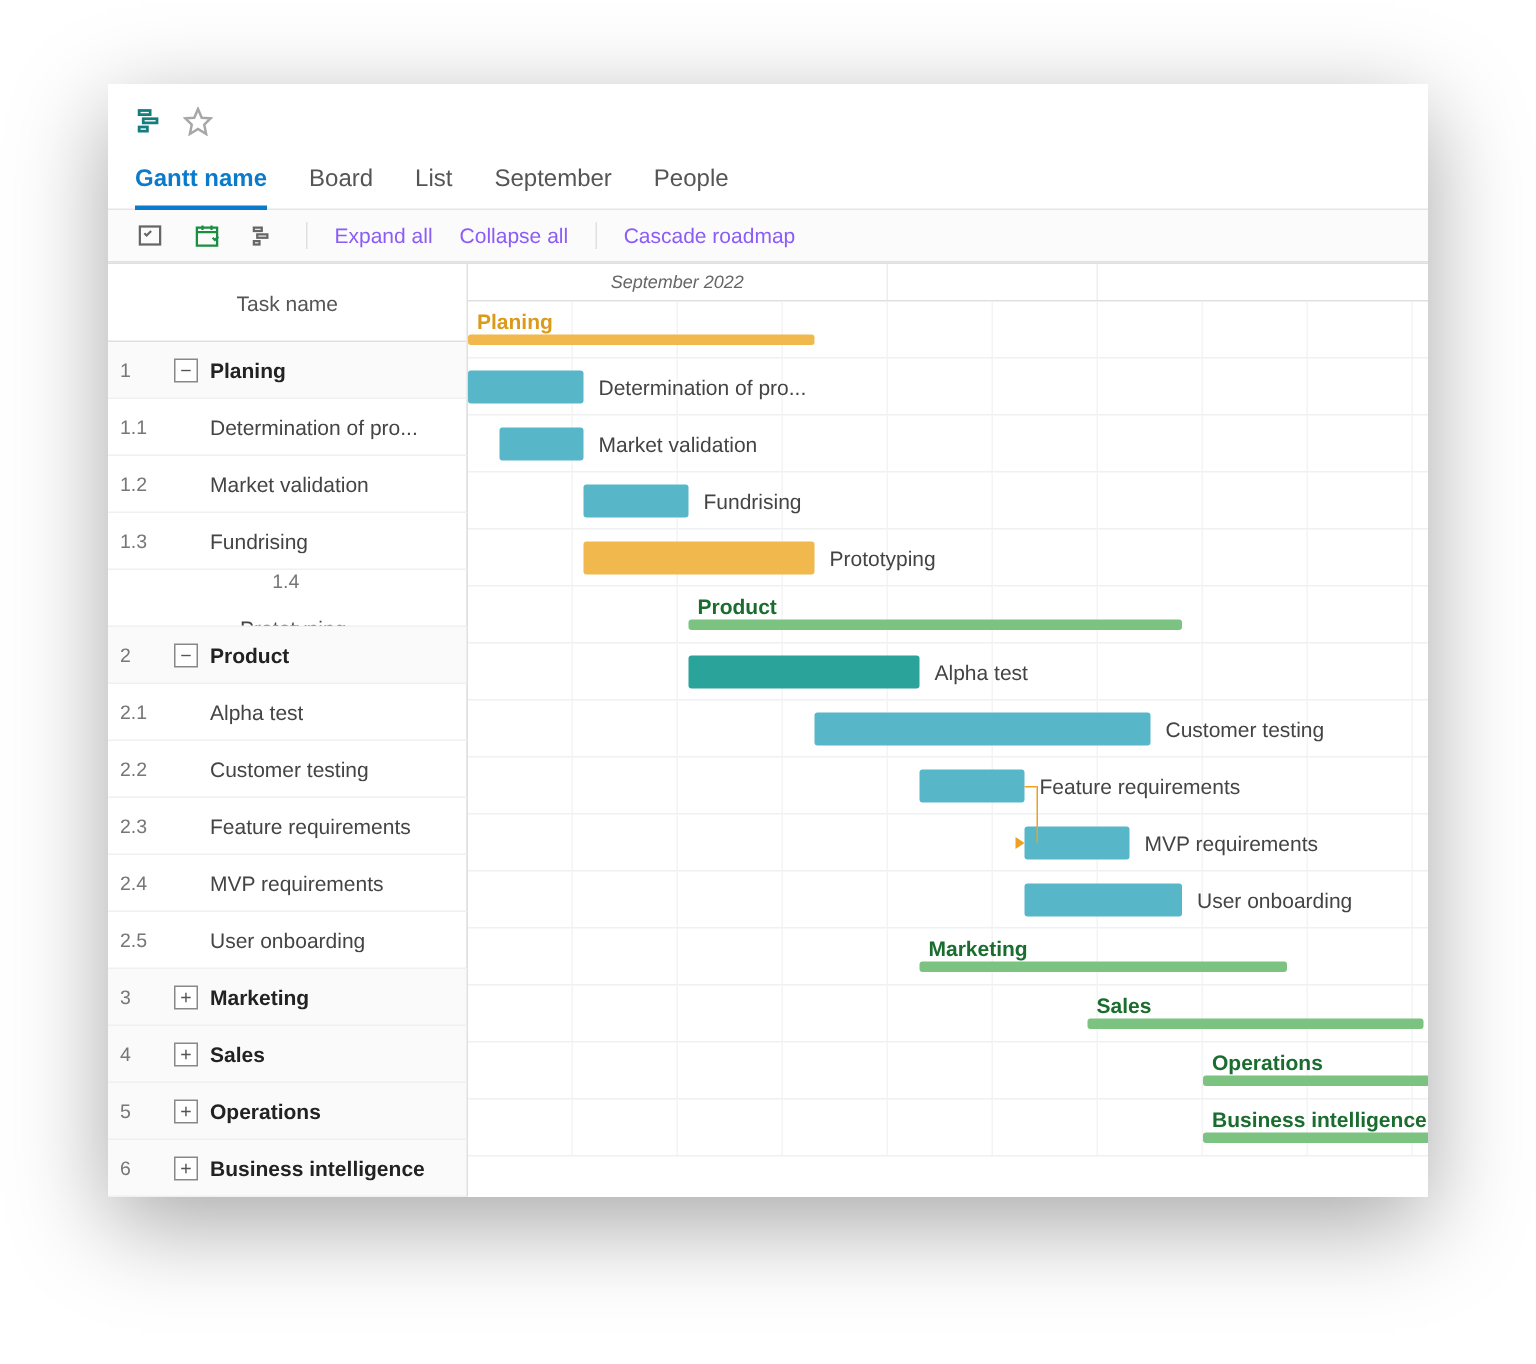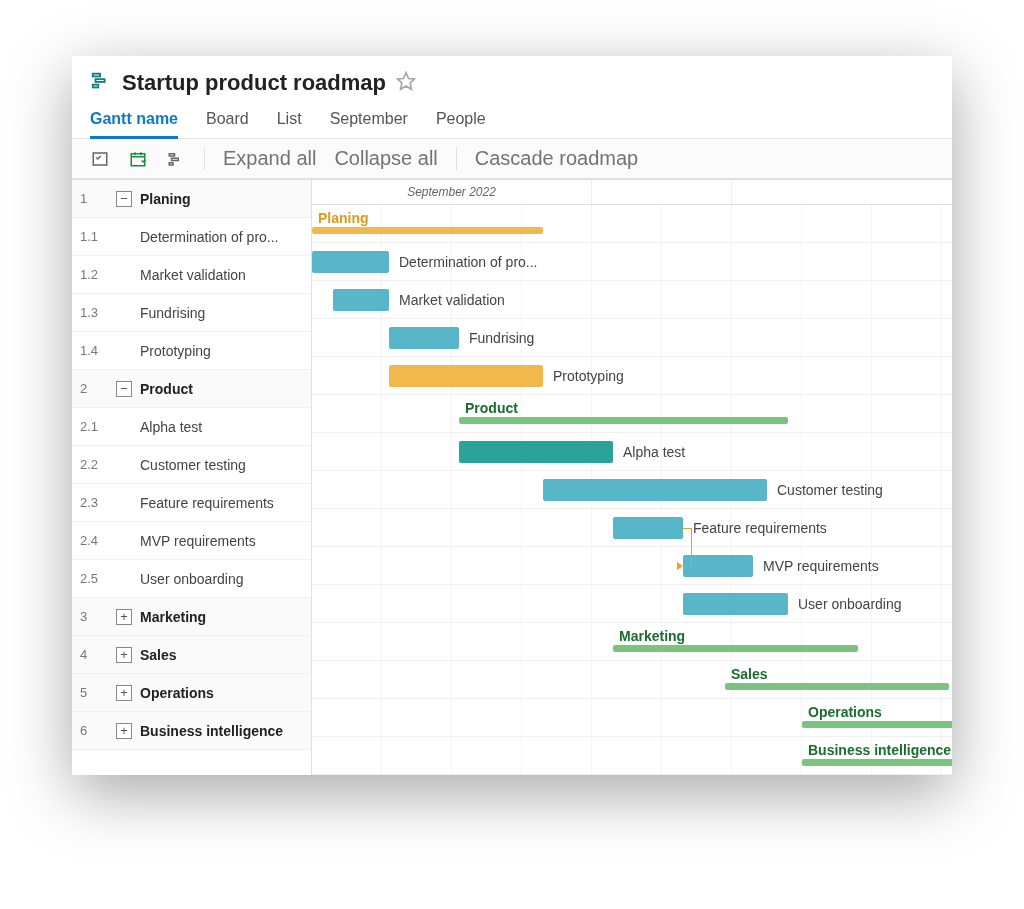--- a/index.html
+++ b/index.html
@@ -25,21 +25,21 @@
   .tab.active::after { content: ""; position: absolute; left: 0; right: 0; bottom: -1px; height: 3px; background: #0c7acb; }
   
   .toolbar {
     display: flex; align-items: center; gap: 18px;
     padding: 8px 18px; border-bottom: 1px solid #e0e0e0;
     background: #fbfbfb;
   }
   .toolbar .ico { width: 20px; display: flex; justify-content: center; color: #666; cursor: pointer; }
   .toolbar .ico.green { color: #178f3f; }
   .toolbar .sep { width: 1px; align-self: stretch; background: #e0e0e0; }
-  .toolbar .tbtn { font-size: 20px; color: #737373; cursor: pointer; }
+  .toolbar .tbtn { font-size: 14px; color: #8b5cf6; cursor: pointer; }
   
   .grid { display: flex; width: 100%; border-top: 1px solid #e0e0e0; }
   .left { width: 240px; flex: 0 0 240px; border-right: 1px solid #e0e0e0; }
   .right { flex: 1; position: relative; overflow: hidden; }
   
   .left-header { height: 52px; display: flex; align-items: center; justify-content: center; font-size: 14px; color: #555; border-bottom: 1px solid #e0e0e0; }
   
   .months { display: flex; height: 25px; border-bottom: 1px solid #e0e0e0; font-size: 12px; color: #666; }
   .months div { text-align: center; border-right: 1px solid #eee; }
   .weeks { display: flex; height: 27px; border-bottom: 1px solid #e0e0e0; font-size: 11px; color: #777; }
@@ -80,21 +80,20 @@
 
 <div class="header">
   <div class="title-row">
     <span class="roadmap-icon">
       <svg width="22" height="22" viewBox="0 0 24 24" fill="none" stroke="currentColor" stroke-width="2">
         <rect x="3" y="4" width="8" height="3"></rect>
             <rect x="6" y="10" width="10" height="3"></rect>
             <rect x="3" y="16" width="6" height="3"></rect>
       </svg>
     </span>
-    <span class="title">Startup product roadmap</span>
     <span class="star-icon">
       <svg width="20" height="20" viewBox="0 0 24 24" fill="none" stroke="currentColor" stroke-width="2">
         <polygon points="12 2 15 9 22 9.5 17 14.5 18.5 22 12 18 5.5 22 7 14.5 2 9.5 9 9"></polygon>
       </svg>
     </span>
   </div>
 </div>
 
 <div class="tabs" id="tabs">
       <div class="tab active">Gantt name</div>
@@ -128,20 +127,21 @@
   </span>
   <span class="sep"></span>
   <span class="tbtn">Expand all</span>
   <span class="tbtn">Collapse all</span>
   <span class="sep"></span>
   <span class="tbtn">Cascade roadmap</span>
 </div>
 
 <div class="grid">
   <div class="left">
+    <div class="left-header">Task name</div>
     <div id="rowsL">
           <div class="rowL group" style="height: 38px; border-bottom: 1px solid rgb(238, 240, 241);">
             <span class="wbs">1</span>
             <span class="toggle">−</span>
             <span class="task-name bold" style="max-width: 160px;">Planing</span>
           </div>
           <div class="rowL" style="height: 38px; border-bottom: 1px solid rgb(238, 240, 241);">
             <span class="wbs">1.1</span>
             <span style="width: 16px;"></span>
             <span class="task-name" style="max-width: 160px;">Determination of pro...</span>
@@ -149,21 +149,21 @@
           <div class="rowL" style="height: 38px; border-bottom: 1px solid rgb(238, 240, 241);">
             <span class="wbs">1.2</span>
             <span style="width: 16px;"></span>
             <span class="task-name" style="max-width: 160px;">Market validation</span>
           </div>
           <div class="rowL" style="height: 38px; border-bottom: 1px solid rgb(238, 240, 241);">
             <span class="wbs">1.3</span>
             <span style="width: 16px;"></span>
             <span class="task-name" style="max-width: 160px;">Fundrising</span>
           </div>
-          <div class="rowL" style="height: 38px; border-bottom: 1px solid rgb(238, 240, 241);">
+          <div class="rowL" style="height: 38px; border-bottom: 1px solid rgb(238, 240, 241); flex-direction: column;">
             <span class="wbs">1.4</span>
             <span style="width: 16px;"></span>
             <span class="task-name" style="max-width: 160px;">Prototyping</span>
           </div>
           <div class="rowL group" style="height: 38px; border-bottom: 1px solid rgb(238, 240, 241);">
             <span class="wbs">2</span>
             <span class="toggle">−</span>
             <span class="task-name bold" style="max-width: 160px;">Product</span>
           </div>
           <div class="rowL" style="height: 38px; border-bottom: 1px solid rgb(238, 240, 241);">

